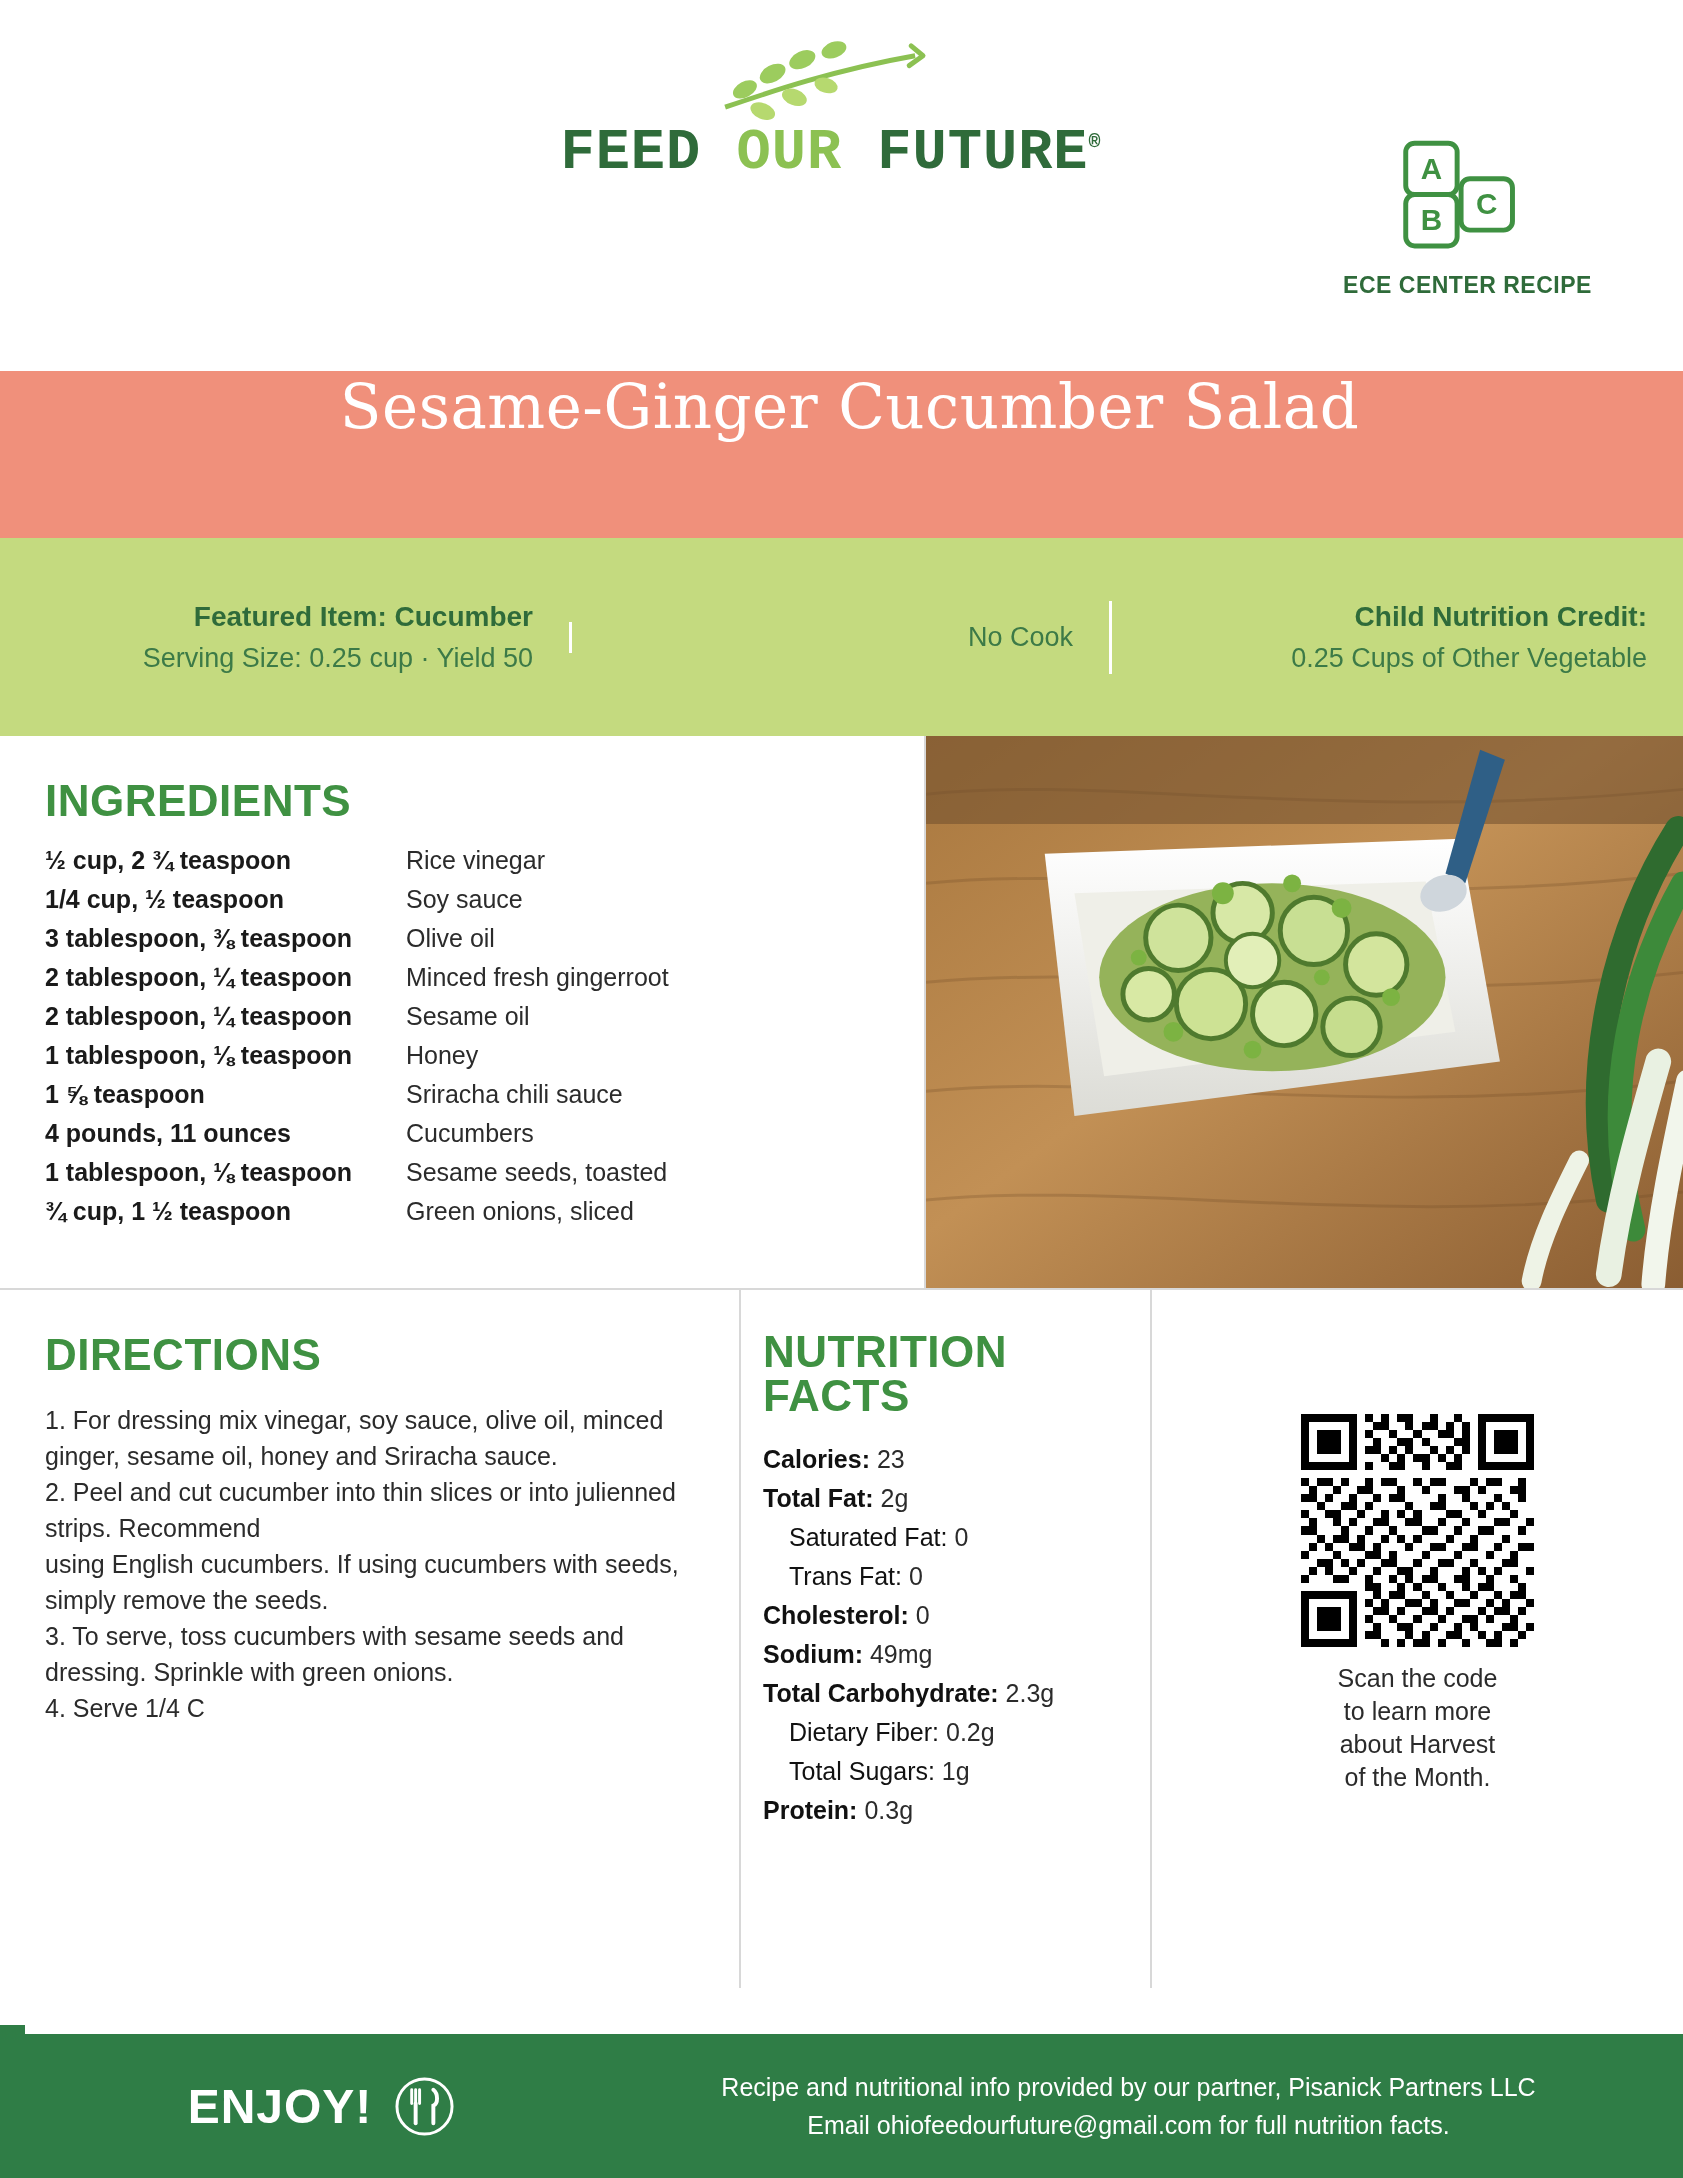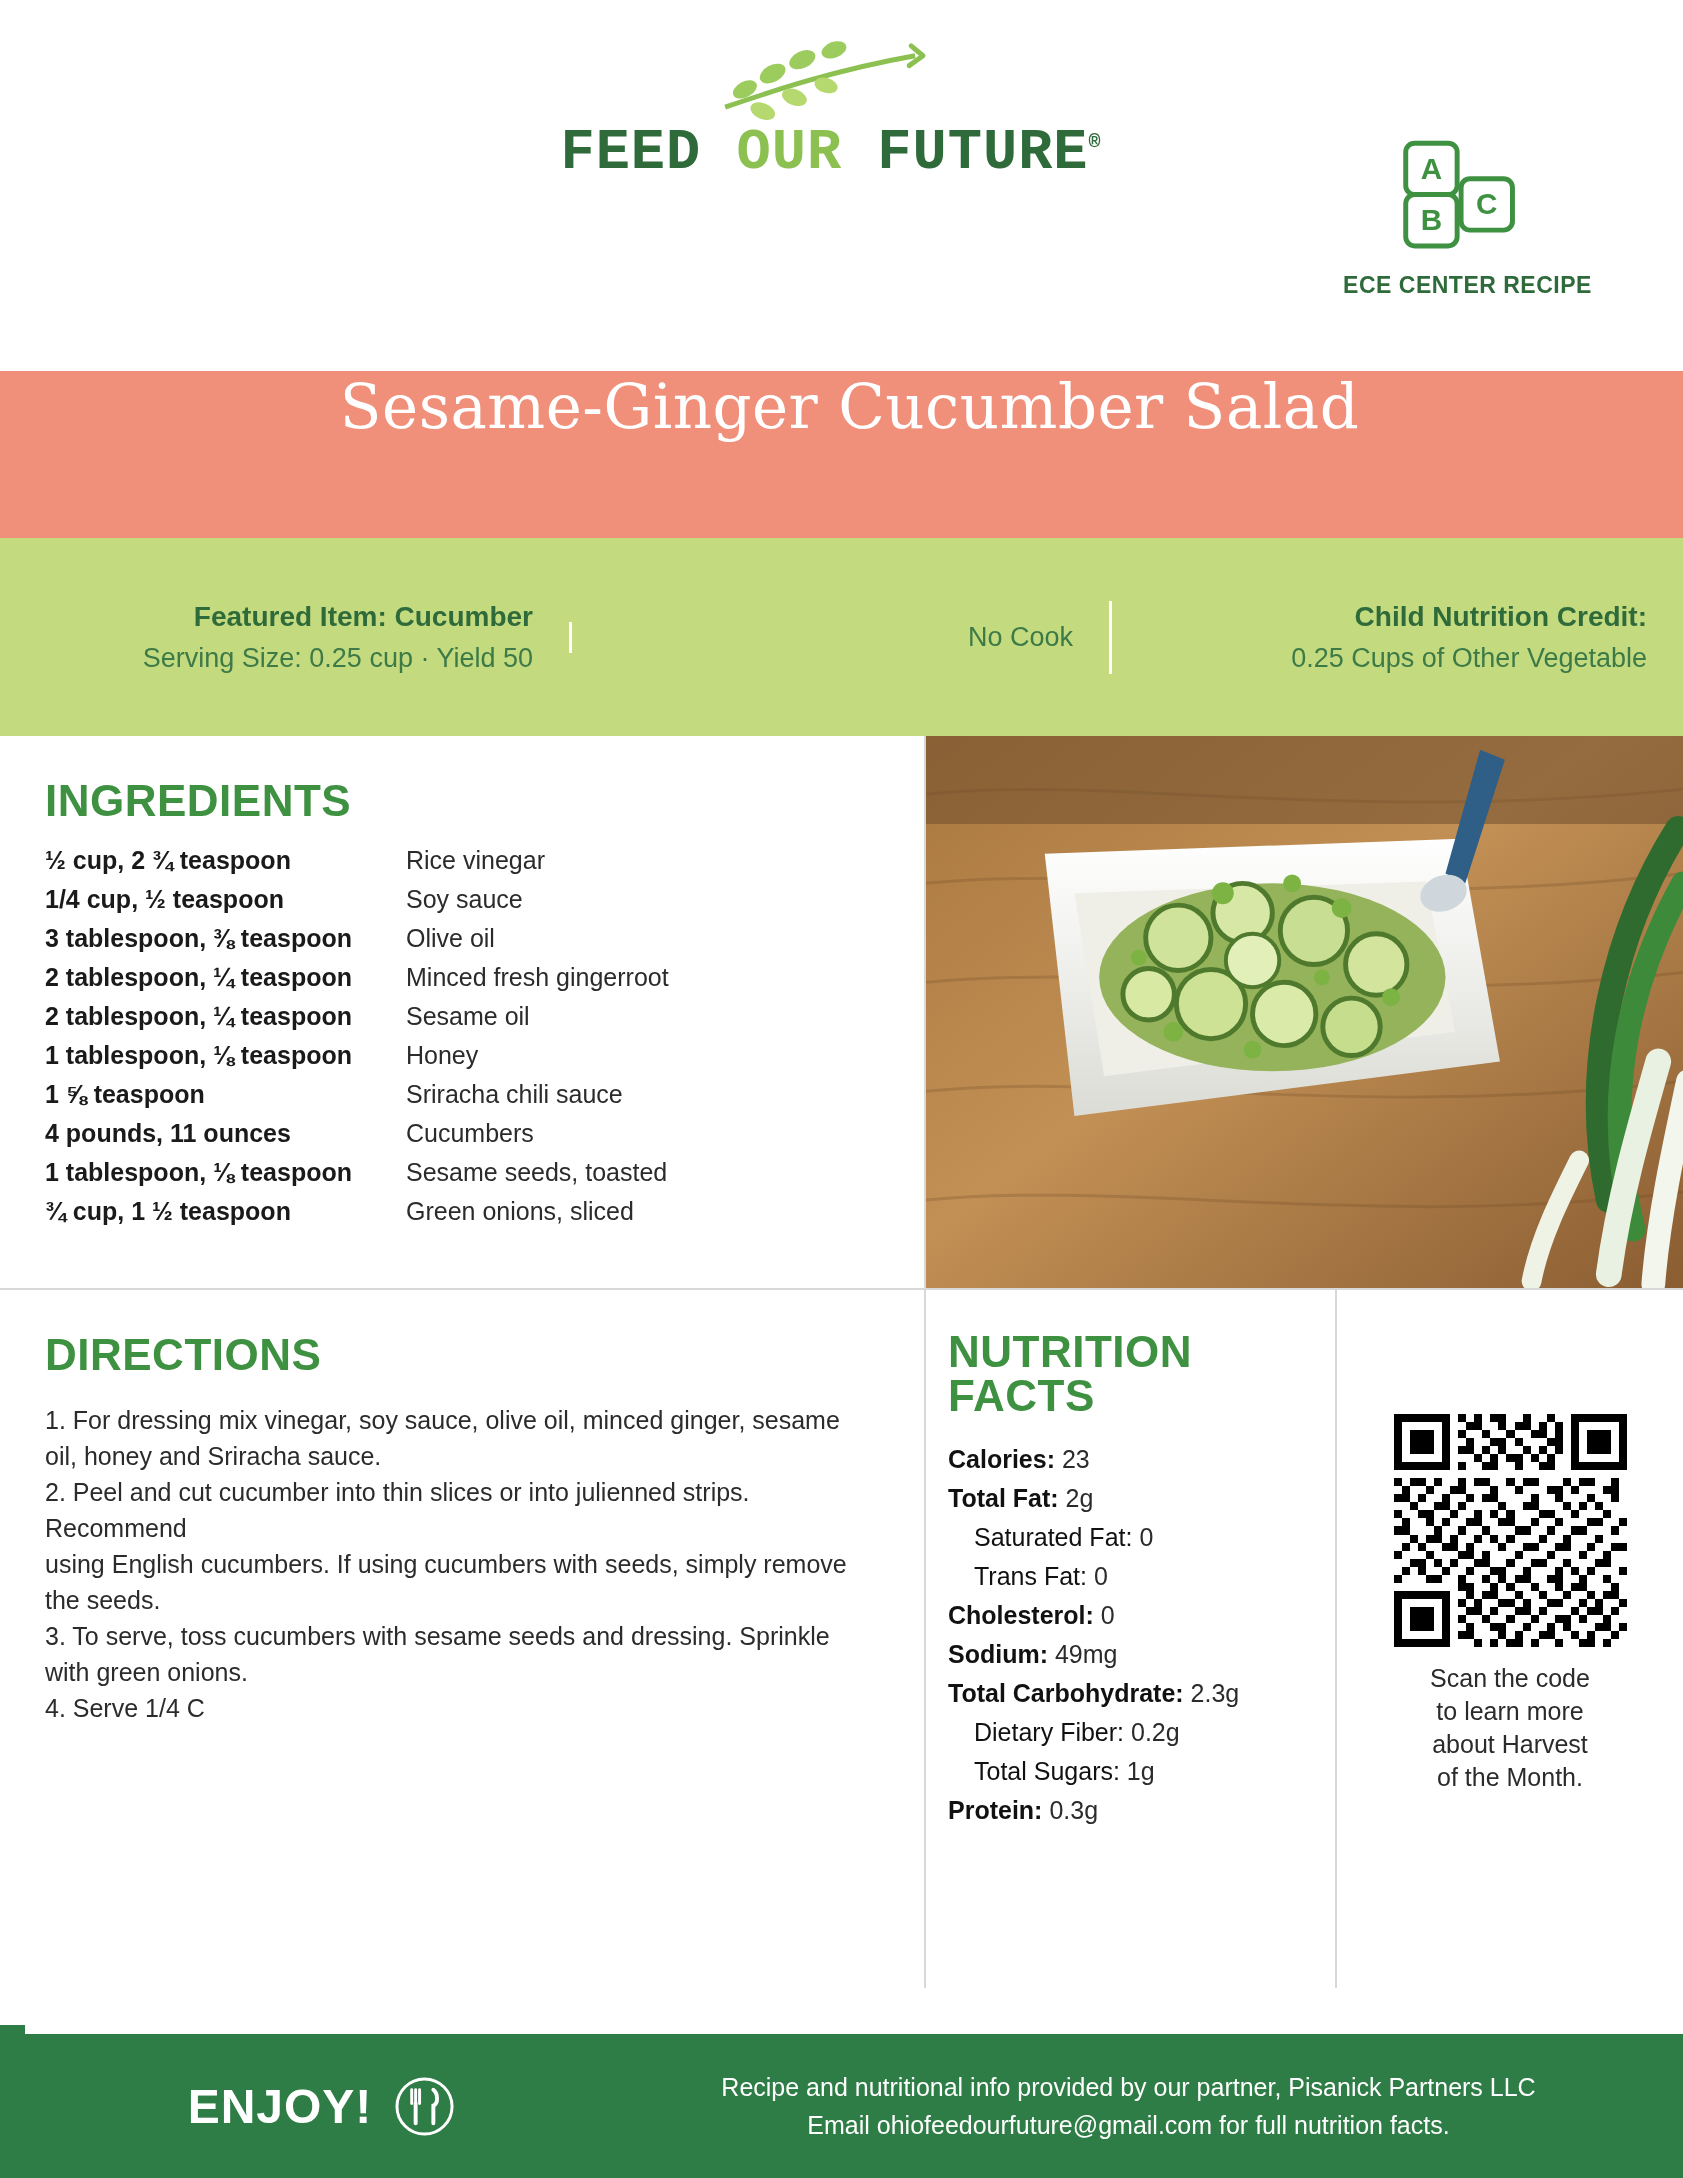--- a/index.html
+++ b/index.html
@@ -159,21 +159,21 @@
     overflow: hidden;
     background: #8b6240;
   }
 
   
   .lower {
     display: flex;
     height: 698px;
   }
   .directions {
-    width: 926px;
+    width: 741px;
     padding: 40px 59px 0 45px;
     position: relative;
   }
   .directions::after {
     content:"";
     position:absolute;
     right:0; top:0; bottom:0;
     width:2px;
     background:#d8d8d8;
   }

